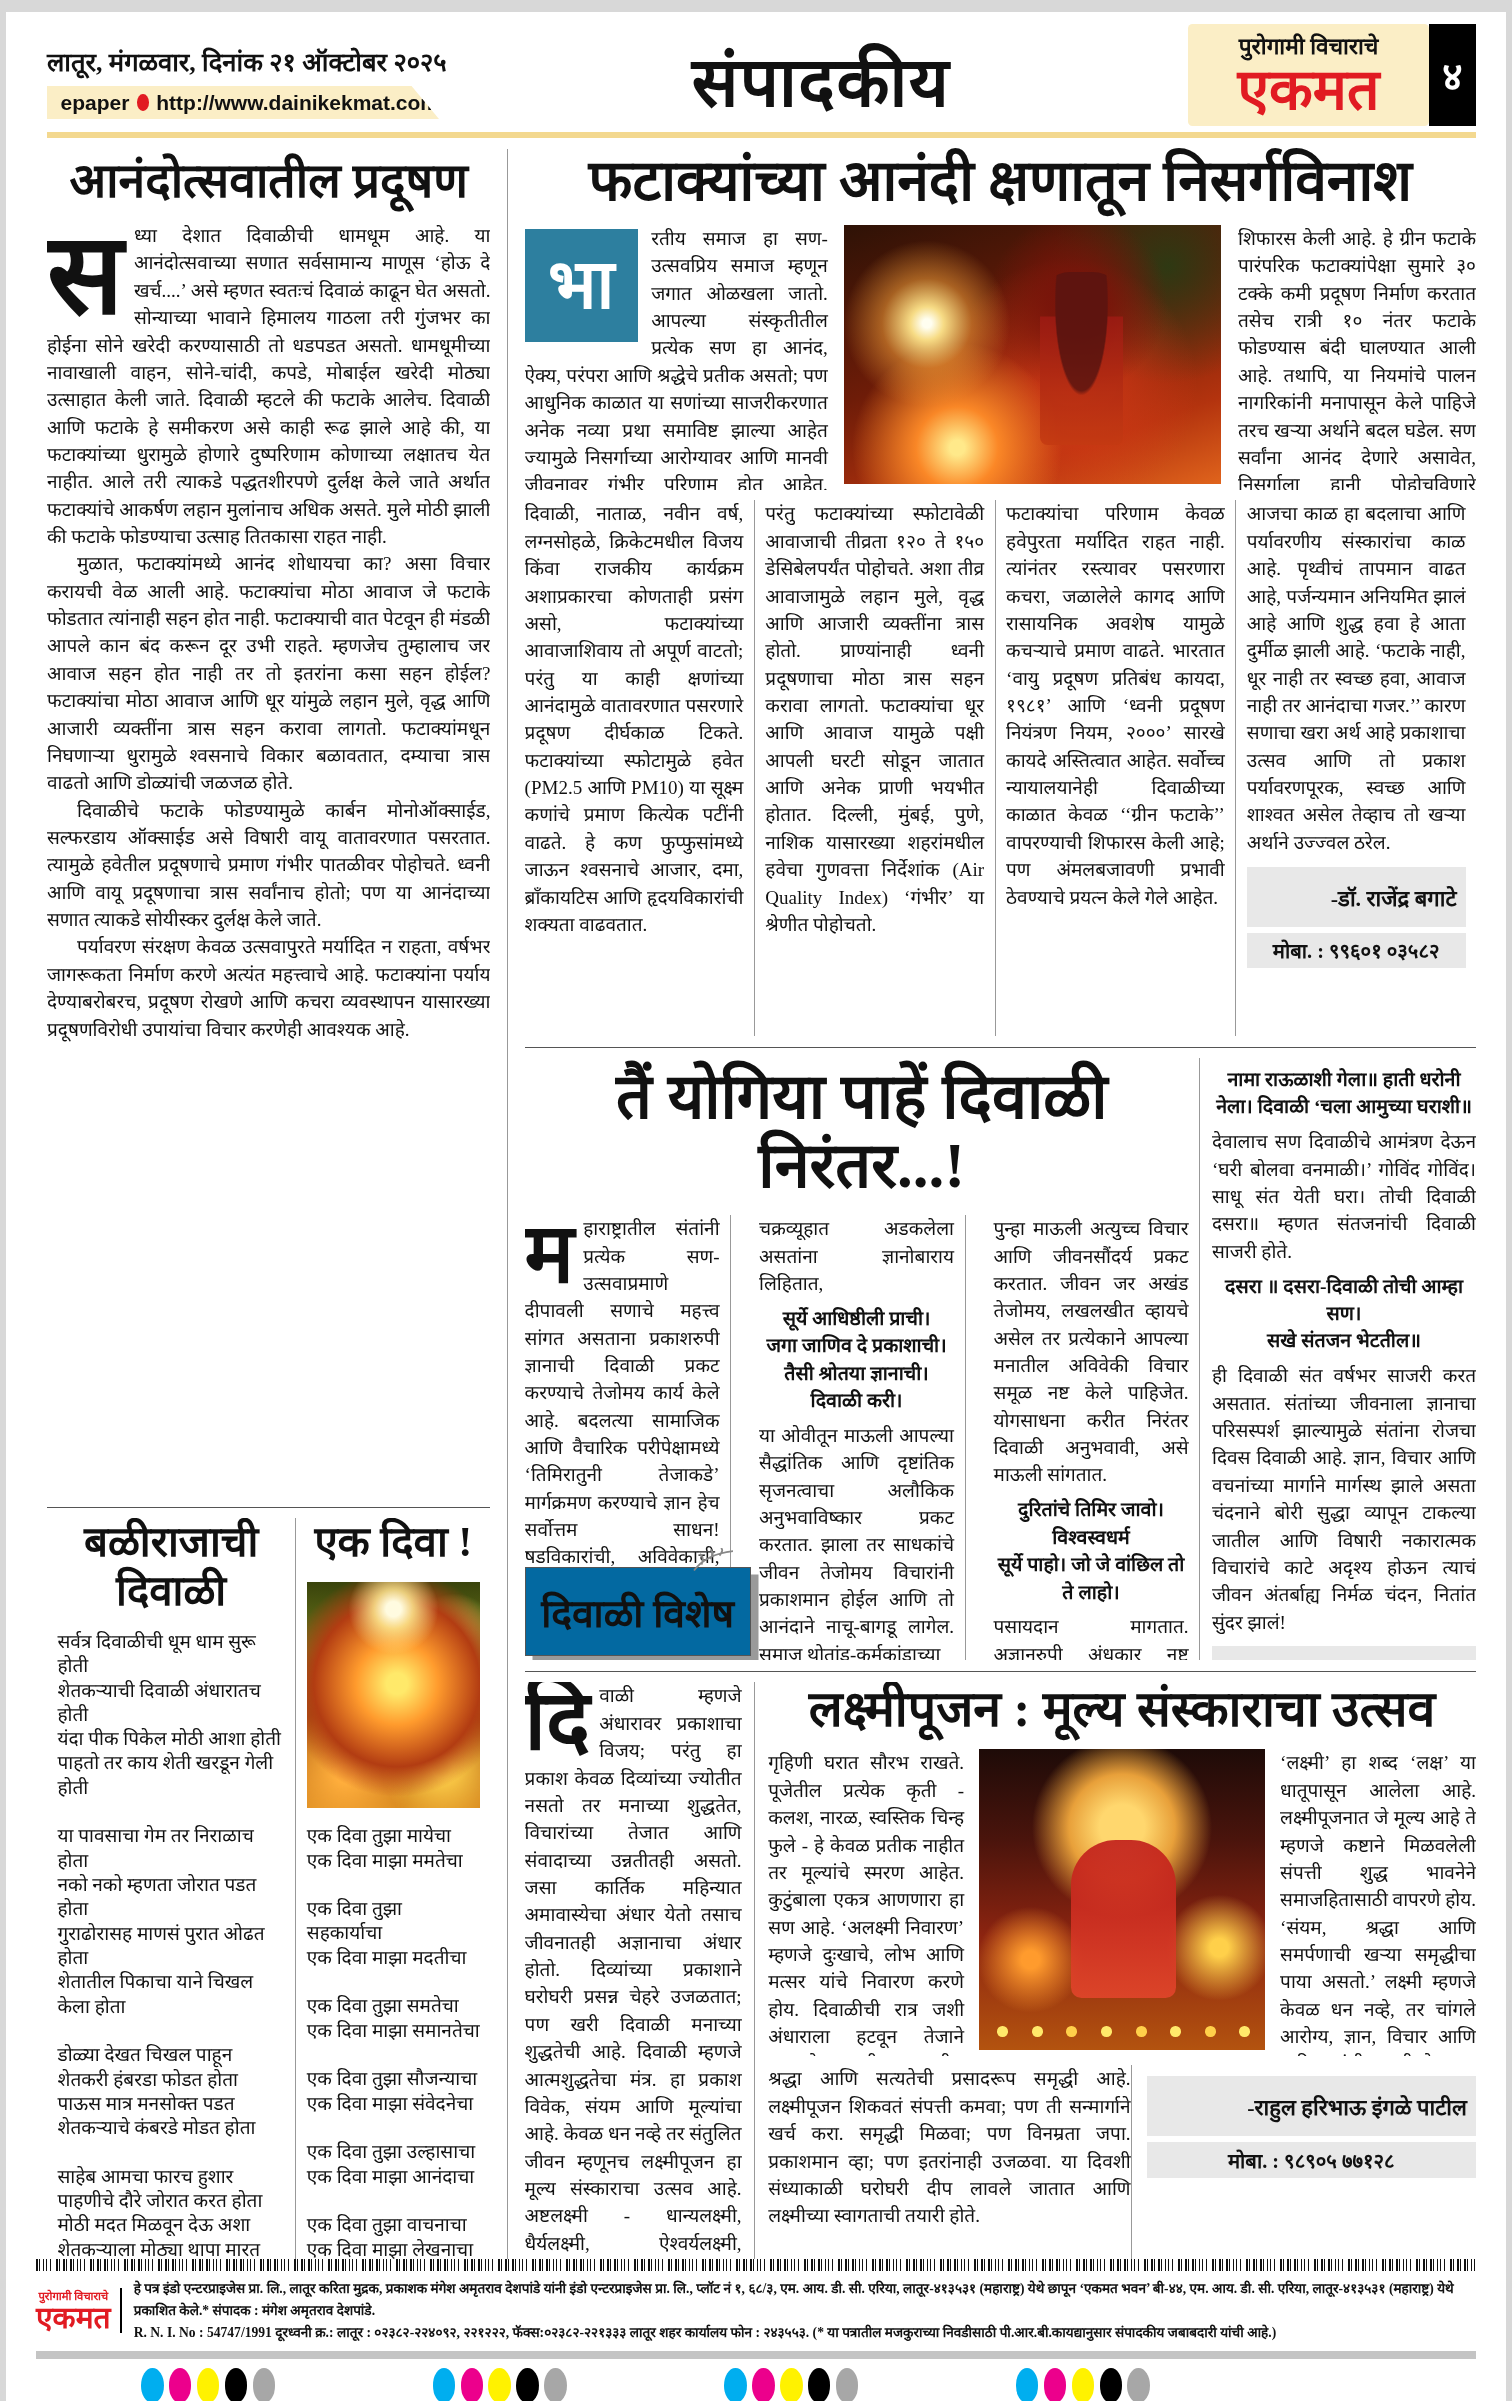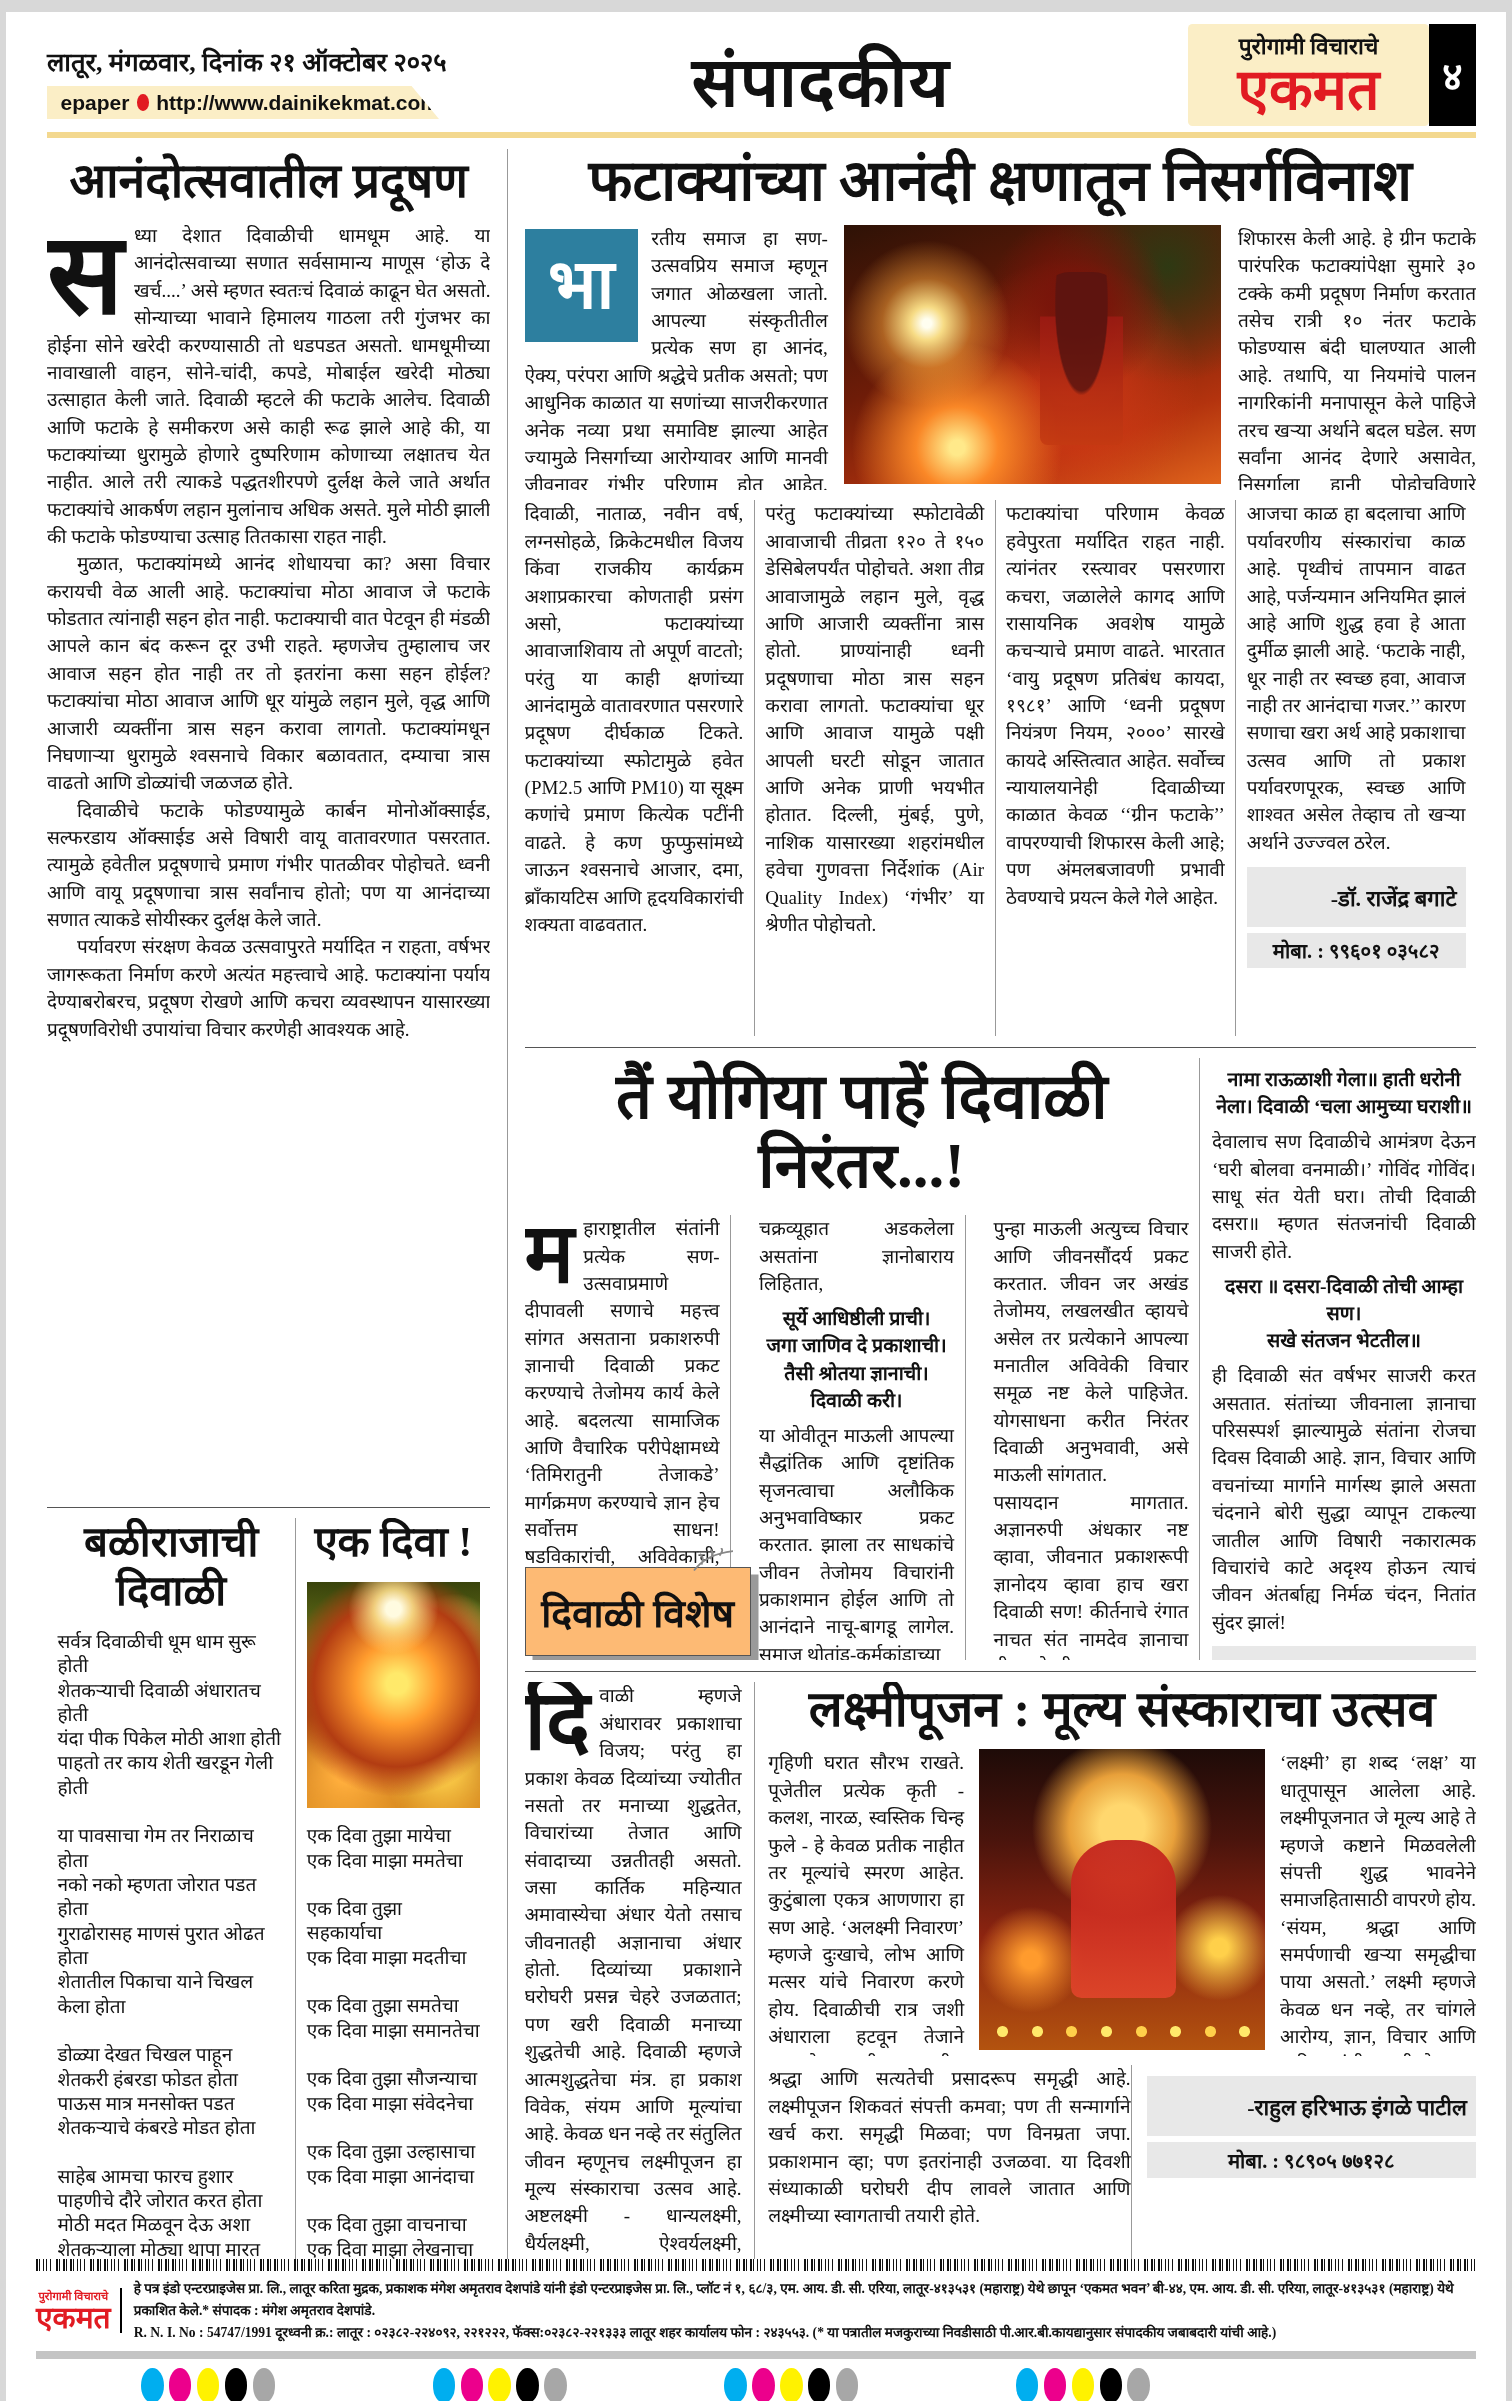--- a/index.html
+++ b/index.html
@@ -94,21 +94,21 @@
   
   .yogiya { display:flex; position:relative; height:602px; overflow:hidden; }
   .yg-left { flex:1; }
   .yg-cols { display:flex; height:482px; overflow:hidden; }
   .yg-cols .col { flex:1; padding:0 10.5px; }
   .yg-cols .col:first-child { padding-left:0; }
   .yg-cols .col + .col { border-left:0.8px solid #999;padding-left:28px; }
   .yg-right { width:277px; border-left:0.8px solid #999; padding-left:12px; display:flex; flex-direction:column; }
   .verse { font-weight:bold; text-align:center; font-size:19.6px; line-height:1.4;
            white-space:pre-line; margin:7.5px 0; }
-  .special-label { position:absolute; left:0; bottom:4.5px; width:226px; height:89px; background:#fdba74;
+  .special-label { position:absolute; left:0; bottom:4.5px; width:226px; height:89px; background:#0369a1;
       border:1.5px solid #555; box-shadow:7.5px 7.5px 0 #9a9a9a; display:flex; align-items:center;
       justify-content:center; font-size:39px; font-weight:900; }
   .leaf { position:absolute; top:-19.6px; right:13.6px; color:#777; font-size:25.6px; }
 
   
   .lakshmi { display:flex; height:599px; overflow:hidden; }
   .lx-col1 { width:230px; border-right:0.8px solid #999; padding-right:12px; overflow:hidden; }
   .lx-main { flex:1; padding-left:13.6px; display:flex; flex-direction:column; }
   .lx-row { display:flex; gap:15px; height:307px; overflow:hidden; }
   .lx-colA, .lx-colB { flex:1; }
@@ -288,20 +288,22 @@
               <div class="body">चक्रव्यूहात अडकलेला असतांना ज्ञानोबाराय लिहितात,</div>
               <div class="verse">सूर्ये आधिष्ठीली प्राची।
 जगा जाणिव दे प्रकाशाची।
 तैसी श्रोतया ज्ञानाची। दिवाळी करी।</div>
               <div class="body">या ओवीतून माऊली आपल्या सैद्धांतिक आणि दृष्टांतिक सृजनत्वाचा अलौकिक अनुभवाविष्कार प्रकट करतात. झाला तर साधकांचे जीवन तेजोमय विचारांनी प्रकाशमान होईल आणि तो आनंदाने नाचू-बागडू लागेल. समाज थोतांड-कर्मकांडाच्या</div>
               <div class="verse">फेडूनि विवेकदीप उजळी।
 तैं योगिया पाहें दिवाळी निरंतर।</div>
             </div>
             <div class="col">
               <div class="body">पुन्हा माऊली अत्युच्च विचार आणि जीवनसौंदर्य प्रकट करतात. जीवन जर अखंड तेजोमय, लखलखीत व्हायचे असेल तर प्रत्येकाने आपल्या मनातील अविवेकी विचार समूळ नष्ट केले पाहिजेत. योगसाधना करीत निरंतर दिवाळी अनुभवावी, असे माऊली सांगतात.</div>
+              <div class="verse">दुरितांचे तिमिर जावो। विश्वस्वधर्म
+सूर्ये पाहो। जो जे वांछिल तो ते लाहो।</div>
               <div class="body">पसायदान मागतात. अज्ञानरुपी अंधकार नष्ट व्हावा, जीवनात प्रकाशरूपी ज्ञानोदय व्हावा हाच खरा दिवाळी सण! कीर्तनाचे रंगात नाचत संत नामदेव ज्ञानाचा दीप घरोघरी उजळवताना</div>
 
             </div>
           </div>
         </div>
         <div class="yg-right">
           <div class="verse">नामा राऊळाशी गेला॥ हाती धरोनी
 नेला। दिवाळी ‘चला आमुच्या घराशी॥</div>
           <div class="body">देवालाच सण दिवाळीचे आमंत्रण देऊन ‘घरी बोलवा वनमाळी।’ गोविंद गोविंद। साधू संत येती घरा। तोची दिवाळी दसरा॥ म्हणत संतजनांची दिवाळी साजरी होते.</div>
           <div class="verse">दसरा ॥ दसरा-दिवाळी तोची आम्हा सण।

